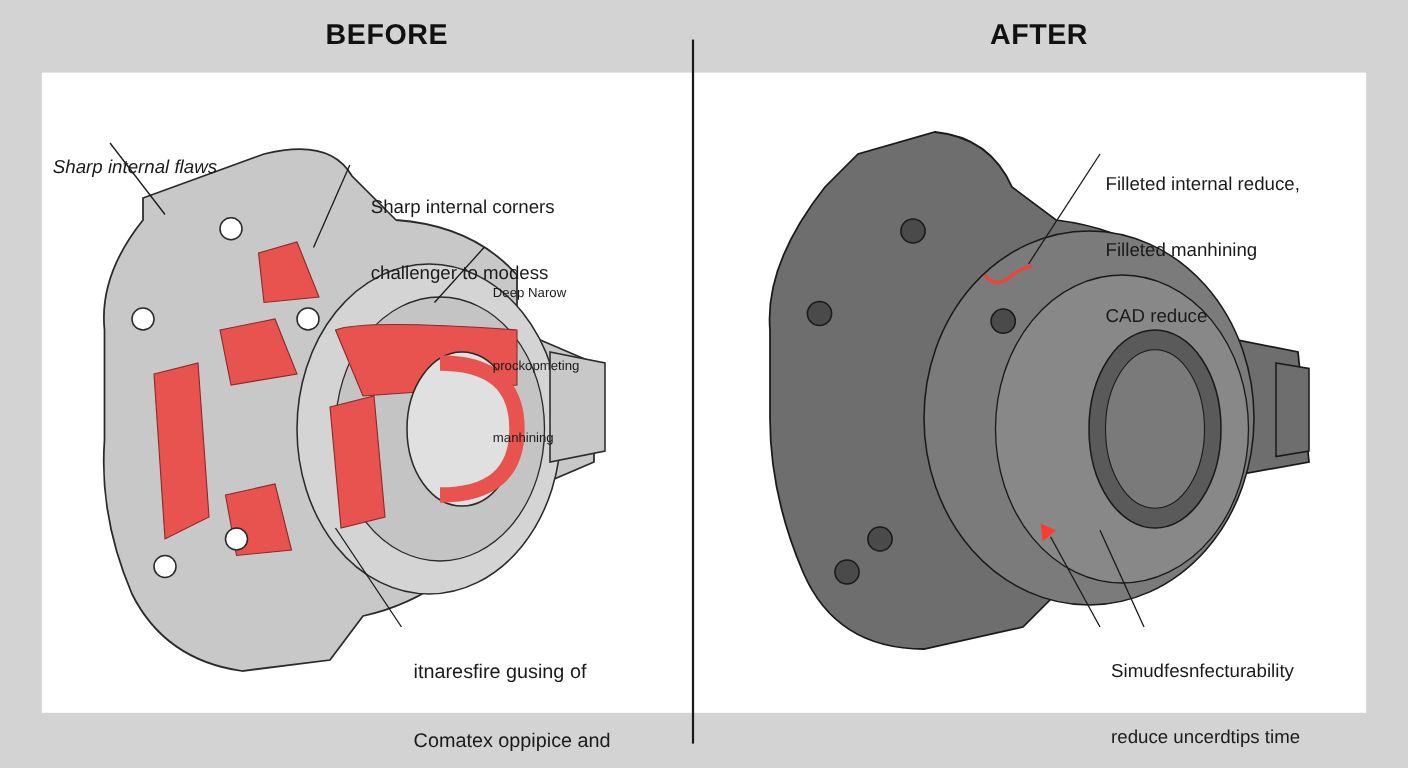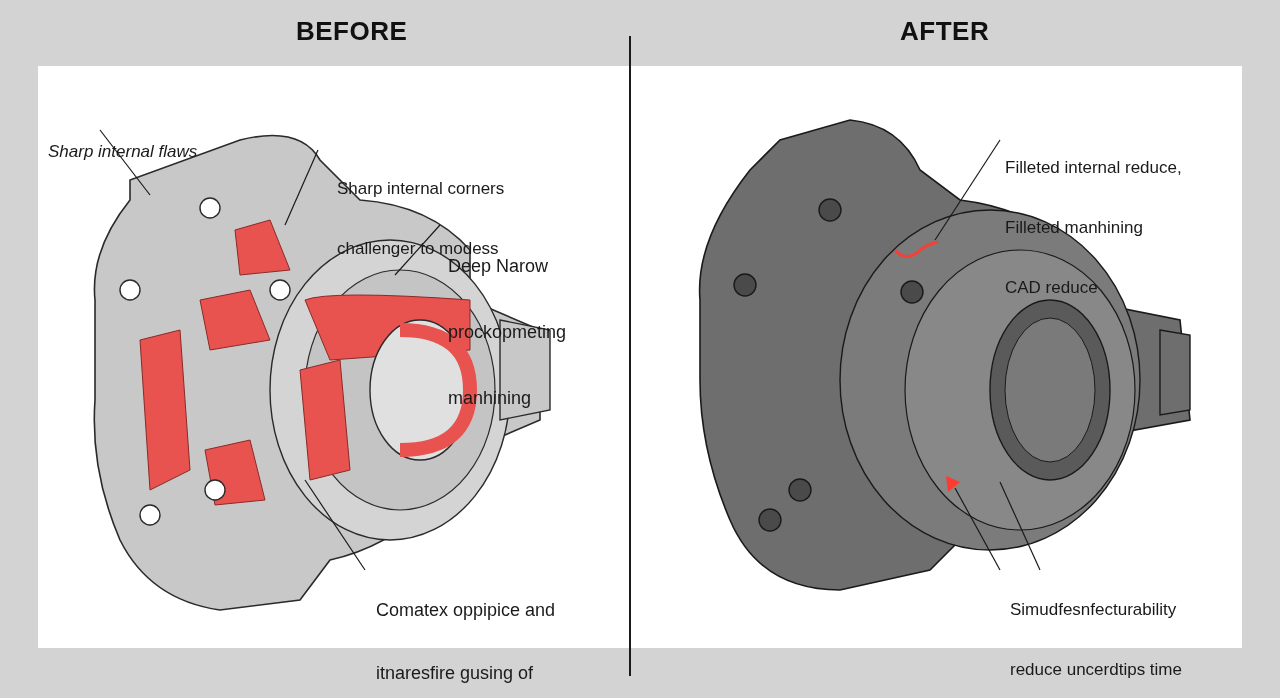--- a/index.html
+++ b/index.html
@@ -73,28 +73,28 @@
 
 <div class="divider"></div>
 
 <div class="label" style="left:48px;top:102px;font-style:italic;">
   <div>Sharp internal flaws</div>
 </div>
 <div class="label" style="left:321px;top:139px;margin-left:16px;">
   <div>Sharp internal corners</div>
   <div>challenger to modess</div>
 </div>
-<div class="label" style="left:448px;top:211px;font-size:18px;line-height:22px;">
+<div class="label" style="left:448px;top:211px;font-size:12px;line-height:22px;">
   <div>Deep Narow</div>
   <div>prockopmeting</div>
   <div>manhining</div>
 </div>
 <div class="label" style="left:376px;top:558px;font-size:18px;line-height:21px;">
+  <div>itnaresfire gusing of</div>
   <div>Comatex oppipice and</div>
-  <div>itnaresfire gusing of</div>
   
 </div>
 
 <div class="label" style="left:1005px;top:118px;">
   <div>Filleted internal reduce,</div>
   <div>Filleted manhining</div>
   <div>CAD reduce</div>
 </div>
 <div class="label" style="left:1010px;top:560px;">
   <div>Simudfesnfecturability</div>

